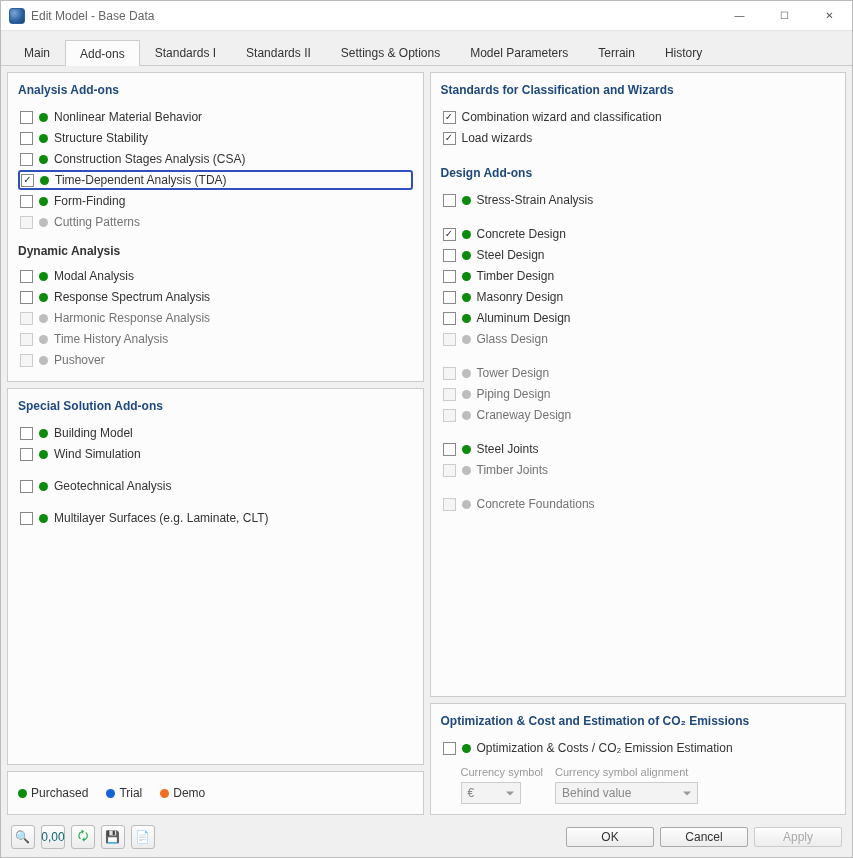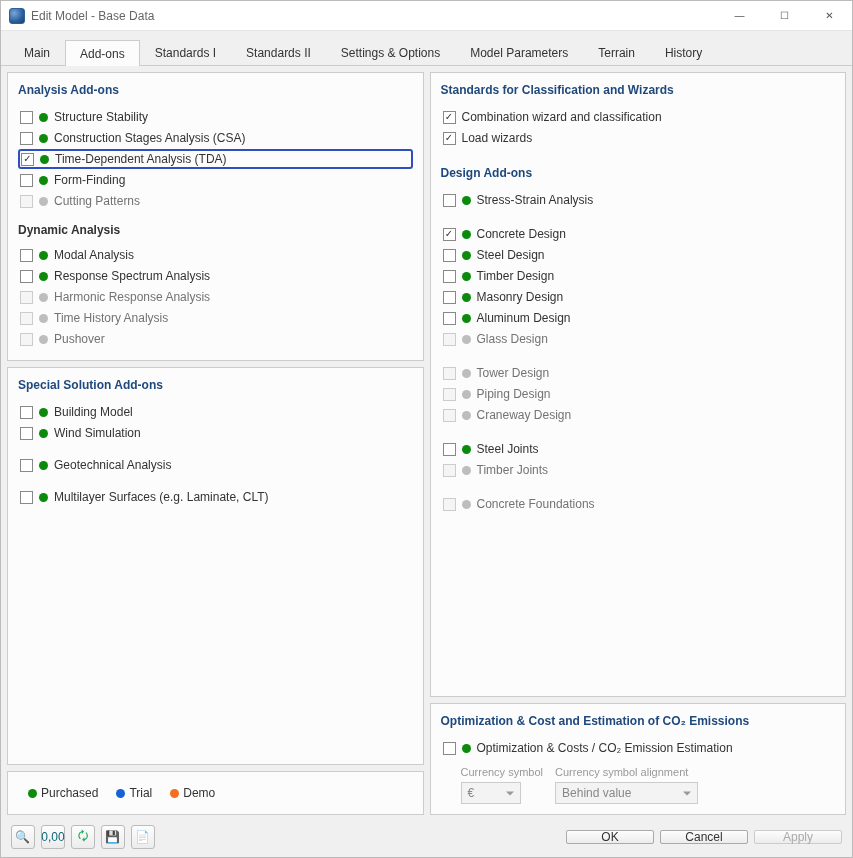--- a/index.html
+++ b/index.html
@@ -131,21 +131,21 @@
   .dot.green { background: #0b8a0b; }
   .dot.blue  { background: #1462d6; }
   .dot.orange{ background: #f36e21; }
   .dot.grey  { background: #bdbdbd; }
   .row-label { font-size: 12px; }
   .row.disabled .row-label { color: #737373; }
 
   .legend-panel {
     background: #fcfcfc;
     border: 1px solid #ccc;
-    padding: 14px 20px;
+    padding: 14px 10px;
   }
   .legend {
     display: flex; align-items: center; gap: 6px;
   }
   .legend .pair { display: flex; align-items: center; gap: 4px; margin-right: 12px; }
 
   .opt-panel .form-row {
     display: flex; gap: 12px; margin-top: 8px; align-items: center;
   }
   .fld { display: flex; flex-direction: column; gap: 4px; }
@@ -180,21 +180,21 @@
     width: 24px; height: 24px;
     border: 1px solid #bbb;
     background: linear-gradient(#fdfdfd,#ececec);
     border-radius: 3px;
     display: flex; align-items: center; justify-content: center;
     font-size: 12px;
     color: #2a5;
   }
   .footer-right { display: flex; gap: 6px; }
   .btn {
-    width: 88px; height: 14px;
+    width: 88px; height: 20px;
     border: 1px solid #aaa;
     background: linear-gradient(#fdfdfd,#ececec);
     border-radius: 2px;
     font-size: 12px;
     display: flex; align-items: center; justify-content: center;
   }
   .btn.disabled { color: #aaa; border-color: #ccc; }
 </style>
 </head>
 <body>
@@ -221,20 +221,25 @@
       <div class="tab">Model Parameters</div>
       <div class="tab">Terrain</div>
       <div class="tab">History</div>
     </div>
 
   <div class="content">
     <div class="col">
       <div class="panel" style="flex:0 0 auto;">
         <div class="section-title">Analysis Add-ons</div>
         <div id="analysis-list">
+            <div class="row">
+              <span class="cb"></span>
+              <span class="dot green"></span>
+              <span class="row-label">Nonlinear Material Behavior</span>
+            </div>
             <div class="row">
               <span class="cb"></span>
               <span class="dot green"></span>
               <span class="row-label">Structure Stability</span>
             </div>
             <div class="row">
               <span class="cb"></span>
               <span class="dot green"></span>
               <span class="row-label">Construction Stages Analysis (CSA)</span>
             </div>

